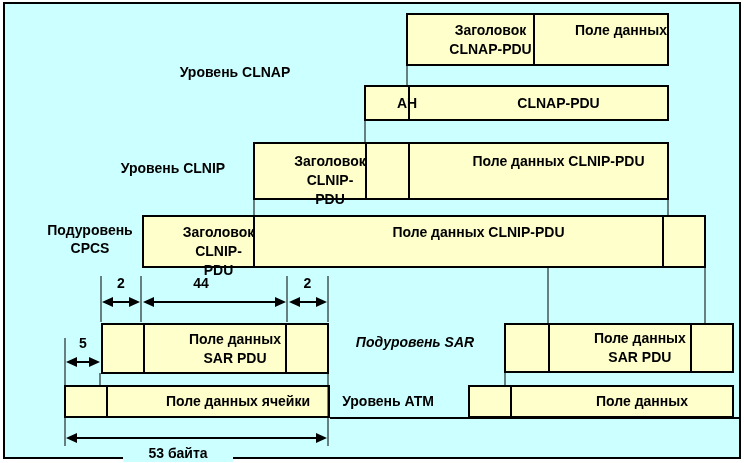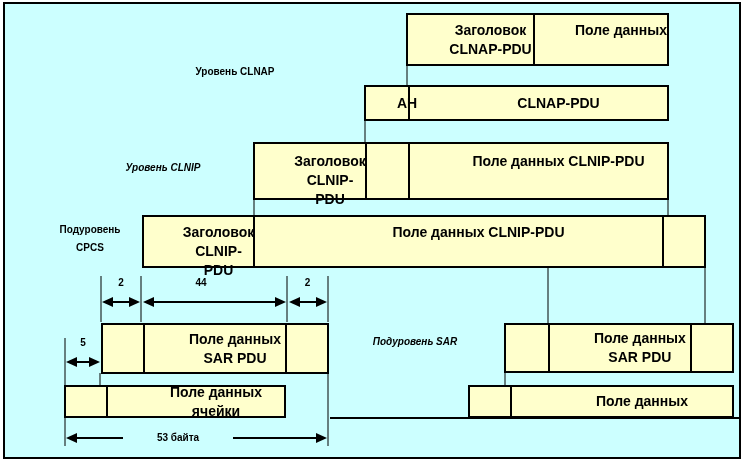--- a/index.html
+++ b/index.html
@@ -53,28 +53,28 @@
     color: #000;
     padding-left: 40px;
   }
   .cell.divided { border-right: 2px solid var(--line); }
   .v-center { align-items: center; }
   .v-top-6 { align-items: flex-start; padding-top: 6px; }
   .v-top-8 { align-items: flex-start; padding-top: 8px; }
   .layer-label, .dim-label {
     position: absolute;
     font-weight: bold;
-    font-size: 10px;
+    font-size: 14px;
     line-height: 18px;
     color: #000;
     text-align: center;
     white-space: pre-line;
     z-index: 4;
   }
-  .dim-label.masked { background: var(--background); z-index: 5; }
+  .dim-label.masked { background: var(--background); z-index: 5; margin-top: 15px; }
 </style>
 </head>
 <body>
 
 <div class="canvas">
 
   <div class="frame"></div>
 
   <svg class="overlay-svg" viewBox="0 0 744 463" xmlns="http://www.w3.org/2000/svg">
     <g stroke="#000" stroke-width="1">
@@ -126,21 +126,21 @@
     <div class="cell divided v-top-6" style="width:127px;">Заголовок
 CLNAP-PDU</div>
     <div class="cell v-top-6" style="flex:1;">Поле данных</div>
   </div>
 
   <div class="pdu-box" style="left:364px; top:85px; width:305px; height:36px;">
     <div class="cell divided v-center" style="width:44px;">AH</div>
     <div class="cell v-center" style="flex:1;">CLNAP-PDU</div>
   </div>
 
-  <div class="layer-label" style="left:63px; top:159px; width:200px;font-style:italic;">Уровень CLNIP</div>
+  <div class="layer-label" style="left:73px; top:159px; width:200px;">Уровень CLNIP</div>
 
   <div class="pdu-box" style="left:253px; top:142px; width:416px; height:58px;">
     <div class="cell divided v-top-8" style="width:112px;">Заголовок
 CLNIP-PDU</div>
     <div class="cell divided" style="width:43px;"></div>
     <div class="cell v-top-8" style="flex:1;">Поле данных CLNIP-PDU</div>
   </div>
 
   <div class="layer-label" style="left:0px; top:221px; width:148px;padding-left:32px;">Подуровень
 CPCS</div>
@@ -167,22 +167,23 @@
 
   <div class="pdu-box" style="left:504px; top:323px; width:230px; height:50px;">
     <div class="cell divided" style="width:44px;"></div>
     <div class="cell divided v-center" style="width:157px;">Поле данных
 SAR PDU</div>
     <div class="cell" style="flex:1;"></div>
   </div>
 
   <div class="dim-label" style="left:63px; top:334px; width:40px;">5</div>
 
+  <div class="layer-label" style="left:288px; top:392px; width:200px;">Уровень ATM</div>
 
-  <div class="pdu-box" style="left:64px; top:385px; width:222px; height:33px;">
+  <div class="pdu-box" style="left:64px; top:385px; width:266px; height:33px;">
     <div class="cell divided" style="width:36px;"></div>
     <div class="cell v-center" style="flex:1;">Поле данных ячейки</div>
   </div>
 
   <div class="pdu-box" style="left:468px; top:385px; width:266px; height:33px;">
     <div class="cell divided" style="width:37px;"></div>
     <div class="cell v-center" style="flex:1;">Поле данных</div>
   </div>
 
   <div class="dim-label masked" style="left:123px; top:429px; width:110px;">53 байта</div>

